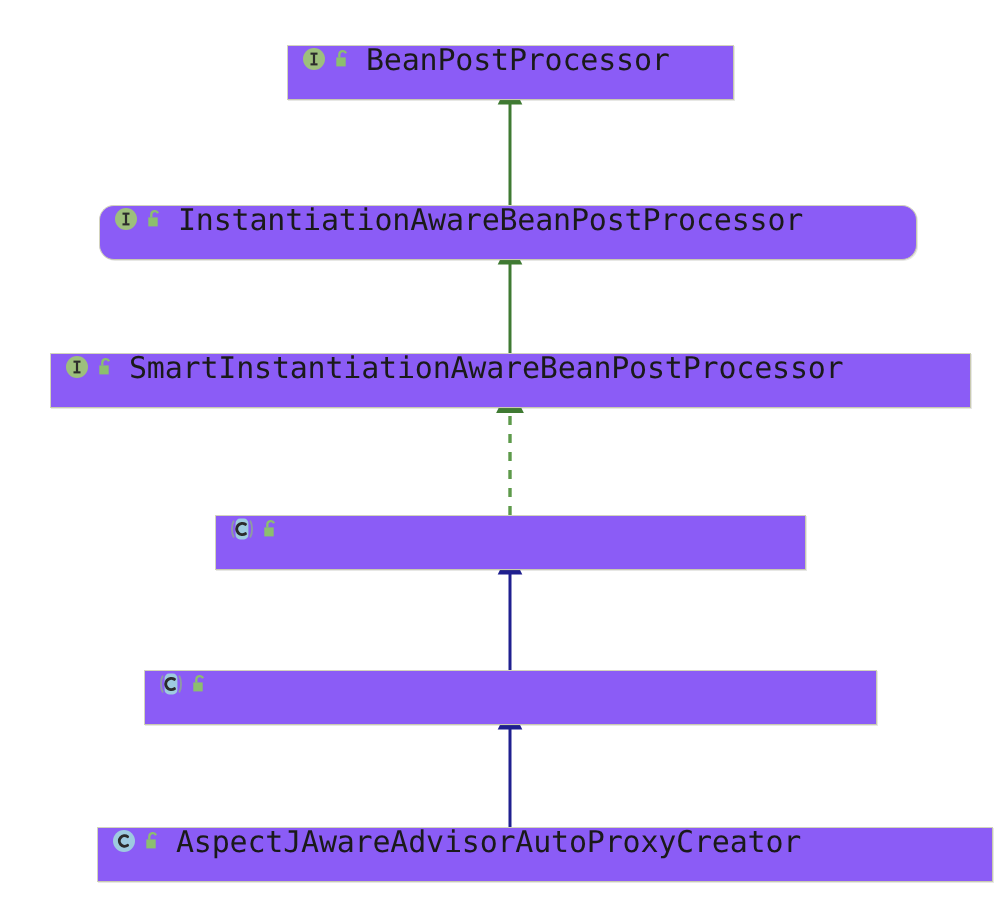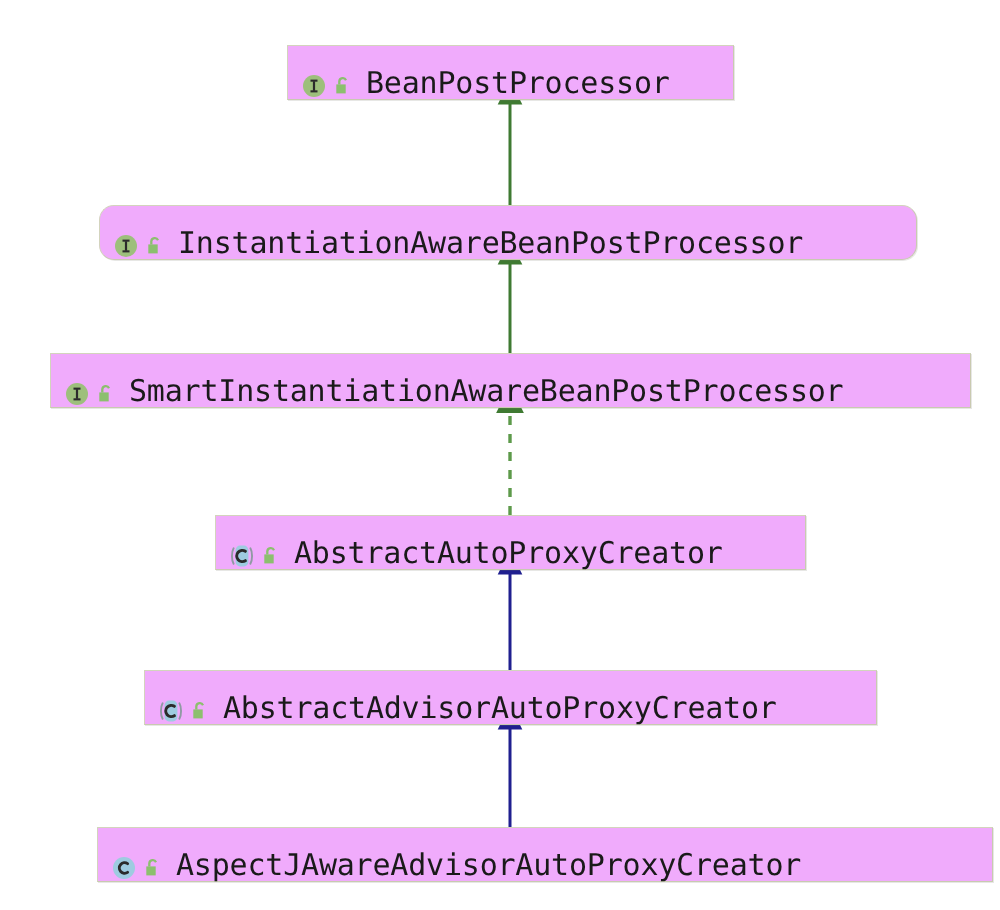--- a/index.html
+++ b/index.html
@@ -32,22 +32,22 @@
     height: 910px;
     z-index: 1;
   }
 
   
   .node {
     position: absolute;
     z-index: 2;
     box-sizing: border-box;
     display: flex;
-    align-items: flex-end;
-    background: #f0abfc;
+    align-items: flex-start;
+    background: #8b5cf6;
     border: 1px solid #c9cab0;
     border-top-color: #d3d4bd;
     border-left-color: #d3d4bd;
     box-shadow: 1px 1px 0 rgba(120,120,110,0.18);
     padding: 0 0 0 13px;
     height: 55px;
     white-space: nowrap;
   }
 
   .node-label {
@@ -179,40 +179,38 @@
               <path d="M16.4,8.3 A5.6,5.6 0 1 0 16.4,17.7" stroke="#2b2b2b" stroke-width="3.0" fill="none" stroke-linecap="round"></path>
             </svg>
           </span>
           <span style="display: flex;">
             <svg class="vis-icon" viewBox="0 0 20 22" xmlns="http://www.w3.org/2000/svg">
               <path d="M7.3,9.6 L7.3,6.4 A3.5,3.5 0 0 1 14.0,5.3" stroke="#8cbf6e" stroke-width="2.3" fill="none" stroke-linecap="butt"></path>
               <rect x="4.3" y="9.4" width="9.4" height="9.0" fill="#8cbf6e"></rect>
             </svg>
           </span>
         </span>
-        <span class="node-label">AbstractAutoProxyCreator</span>
       </div>
       <div class="node" style="left: 144px; top: 670px; width: 733px;">
         <span class="icon-wrap">
           <span style="display: flex;">
             <svg class="kind-icon" viewBox="0 0 26 26" xmlns="http://www.w3.org/2000/svg">
               <path d="M4.6,5.2 C2.4,9.0 2.4,17.0 4.6,20.8" stroke="#8f9aa3" stroke-width="1.9" fill="none" stroke-linecap="round"></path>
               <path d="M21.4,5.2 C23.6,9.0 23.6,17.0 21.4,20.8" stroke="#8f9aa3" stroke-width="1.9" fill="none" stroke-linecap="round"></path>
               <rect x="6.6" y="2.6" width="12.8" height="20.8" rx="4.4" fill="#9ecbe0"></rect>
               <path d="M16.4,8.3 A5.6,5.6 0 1 0 16.4,17.7" stroke="#2b2b2b" stroke-width="3.0" fill="none" stroke-linecap="round"></path>
             </svg>
           </span>
           <span style="display: flex;">
             <svg class="vis-icon" viewBox="0 0 20 22" xmlns="http://www.w3.org/2000/svg">
               <path d="M7.3,9.6 L7.3,6.4 A3.5,3.5 0 0 1 14.0,5.3" stroke="#8cbf6e" stroke-width="2.3" fill="none" stroke-linecap="butt"></path>
               <rect x="4.3" y="9.4" width="9.4" height="9.0" fill="#8cbf6e"></rect>
             </svg>
           </span>
         </span>
-        <span class="node-label">AbstractAdvisorAutoProxyCreator</span>
       </div>
       <div class="node" style="left: 97px; top: 827px; width: 896px;">
         <span class="icon-wrap">
           <span style="display: flex;">
             <svg class="kind-icon" viewBox="0 0 26 26" xmlns="http://www.w3.org/2000/svg">
               <circle cx="13" cy="13" r="11" fill="#9ecbe0"></circle>
               <path d="M16.6,8.6 A5.3,5.3 0 1 0 16.6,17.4" stroke="#2b2b2b" stroke-width="2.9" fill="none" stroke-linecap="round"></path>
             </svg>
           </span>
           <span style="display: flex;">

